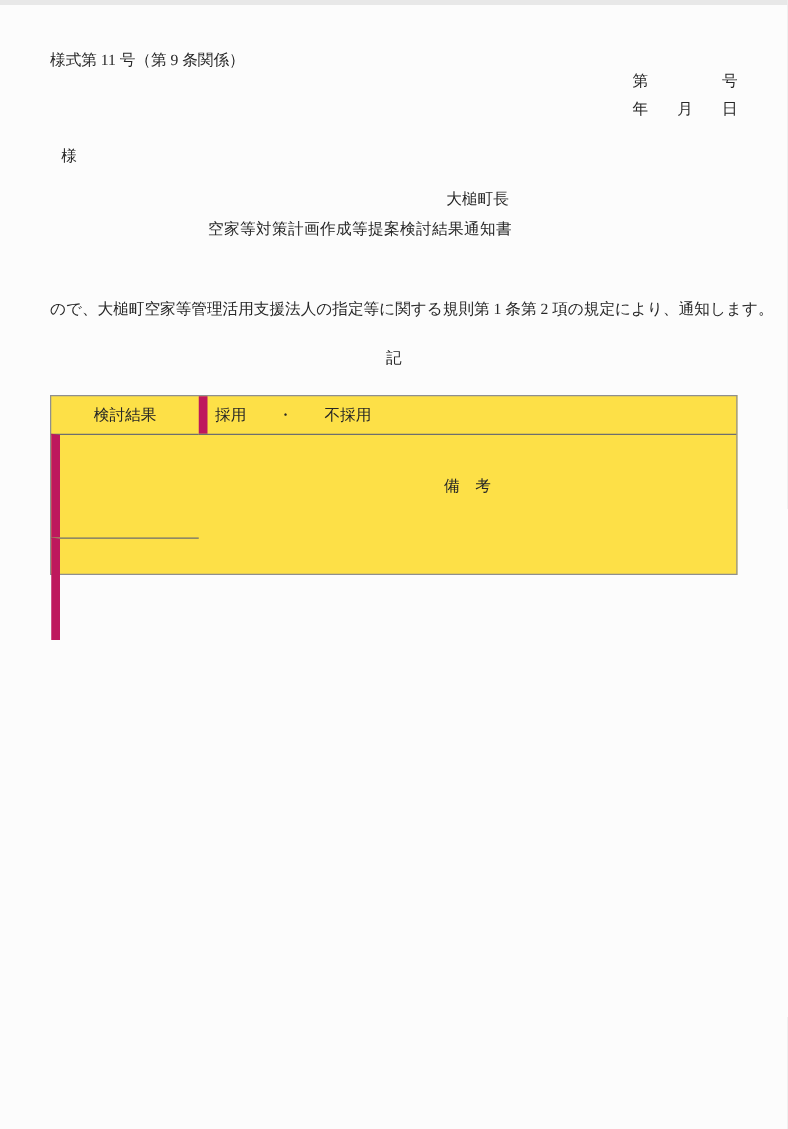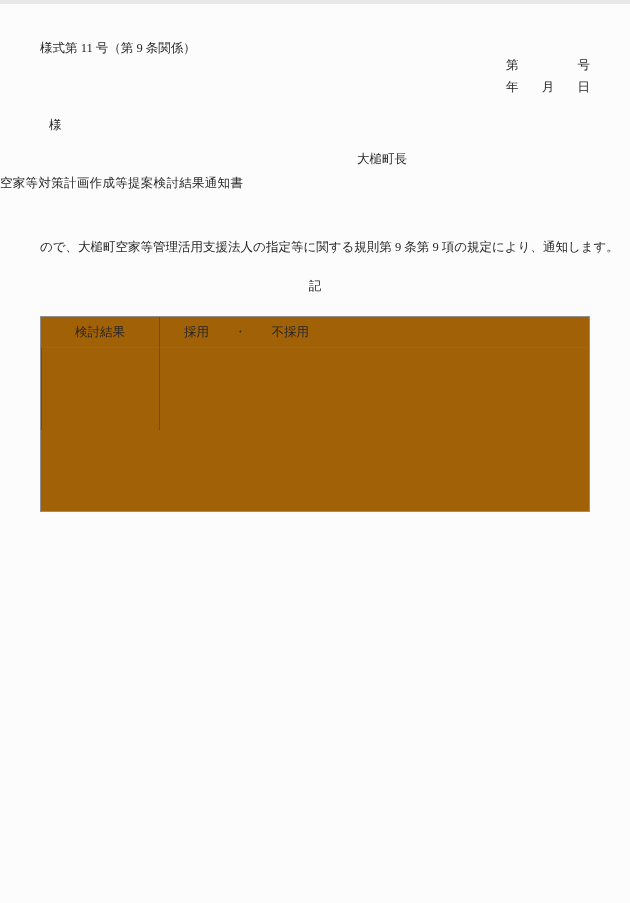--- a/index.html
+++ b/index.html
@@ -20,45 +20,45 @@
     overflow: hidden;
     text-decoration: underline;
   }
   .abs { position: absolute; white-space: pre; }
 
   .form-number   { left: 40px;  top: 37px; }
   .doc-number    { left: 506px; top: 54px; width: 84px; display: flex; justify-content: space-between; }
   .date-line     { left: 506px; top: 76px; width: 84px; display: flex; justify-content: space-between; }
   .addressee     { left: 49px;  top: 114px; }
   .sender        { left: 357px; top: 148px; }
-  .doc-title     { left: 0;     top: 172px; width: 576px; letter-spacing: 0.3px; }
+  .doc-title     { left: 0;     top: 172px; width: 576px; text-align: center; letter-spacing: 0.3px; }
   .body-line-1   { left: 40px;  top: 214px; width: 575px; }
   .body-line-2   { left: 40px;  top: 236px; width: 575px; }
   .record-marker { left: 0;     top: 275px; width: 630px; text-align: center; }
 
   .result-table {
     position: absolute;
     left: 40px;
     top: 312px;
     width: 550px;
-    height: 196px;
+    height: 144px;
     box-sizing: border-box;
     border: 1px solid #8f8f8f;
     display: grid;
     grid-template-columns: 118px 1fr;
     grid-template-rows: 30px 83px 82px;
-    background: #a16207;
+    background: #fde047;
   }
   .cell {
     box-sizing: border-box;
     display: flex;
     align-items: center;
   }
   .cell.label   { justify-content: center; }
-  .cell.value   { padding-left: 24px; border-left: 1px solid #be185d; }
+  .cell.value   { padding-left: 6px; border-left: 7px solid #be185d; }
   .cell.row-mid, .cell.row-bot { border-top: 1px solid #6e6e6e; }
 </style>
 </head>
 <body>
 
 <div class="page">
 
   <div class="abs form-number">様式第 11 号（第 9 条関係）</div>
 
   <div class="abs doc-number">
@@ -72,26 +72,27 @@
     <span>日</span>
   </div>
 
   <div class="abs addressee">様</div>
 
   <div class="abs sender">大槌町長</div>
 
   <div class="abs doc-title">空家等対策計画作成等提案検討結果通知書</div>
 
 
-  <div class="abs body-line-2">ので、大槌町空家等管理活用支援法人の指定等に関する規則第 9 条第 9 項の規定により、通知します。</div>
+  <div class="abs body-line-2">ので、大槌町空家等管理活用支援法人の指定等に関する規則第 1 条第 2 項の規定により、通知します。</div>
 
   <div class="abs record-marker">記</div>
 
   <div class="result-table">
     <div class="cell label row-top">検討結果</div>
     <div class="cell value row-top">採用　　・　　不採用</div>
 
     <div class="cell value row-mid"></div>
 
+    <div class="cell label row-bot">備　考</div>
     <div class="cell value row-bot"></div>
   </div>
 
 </div>
 
 </body></html>

